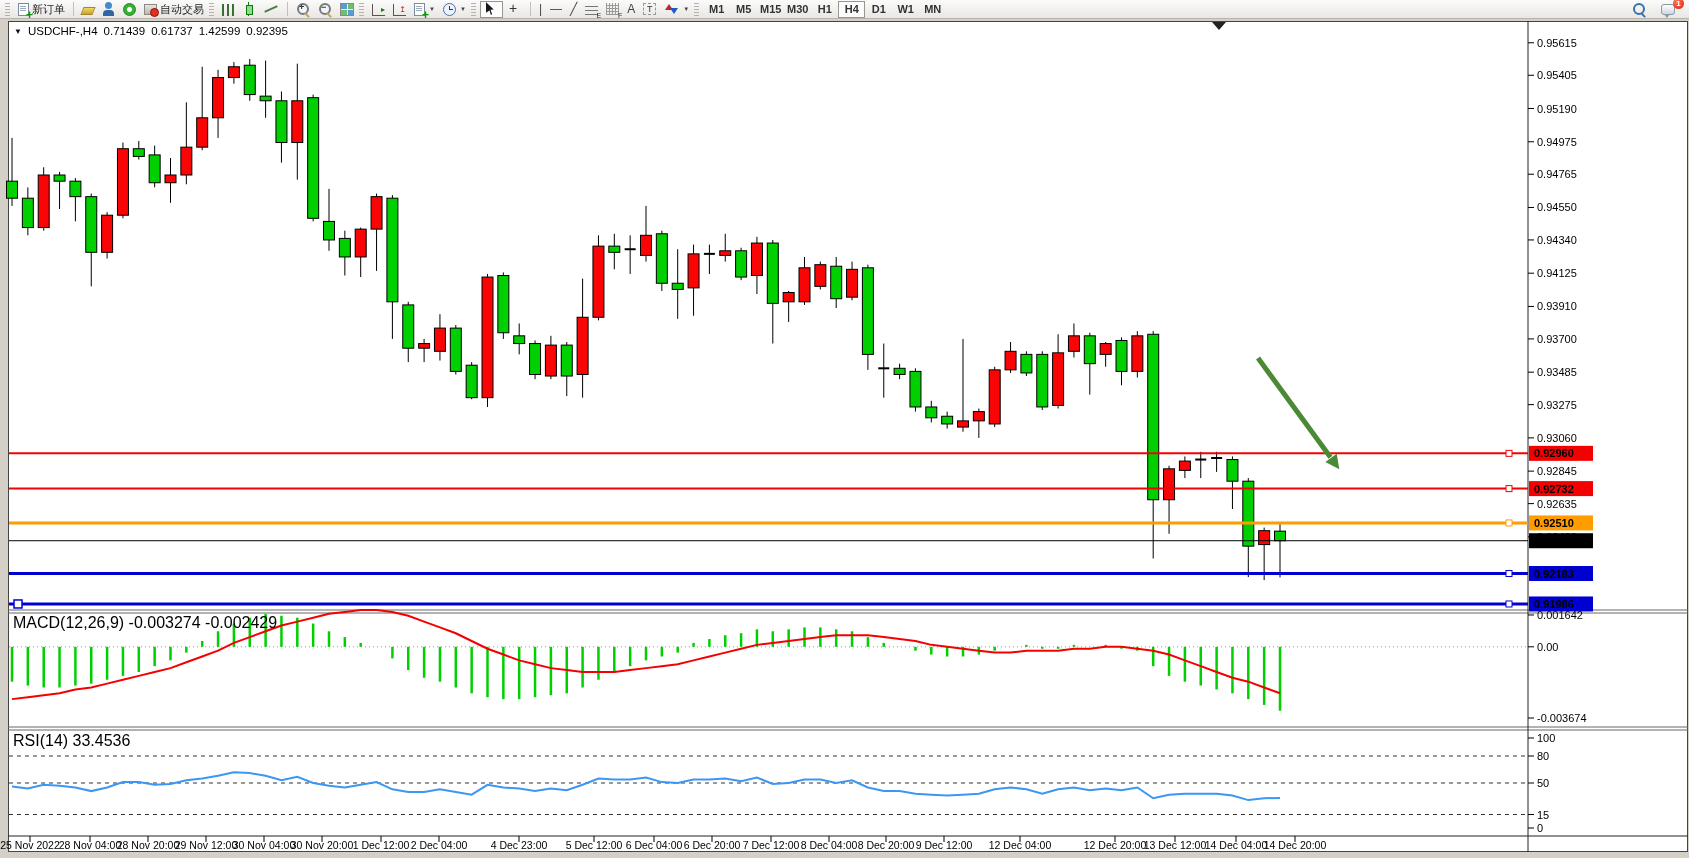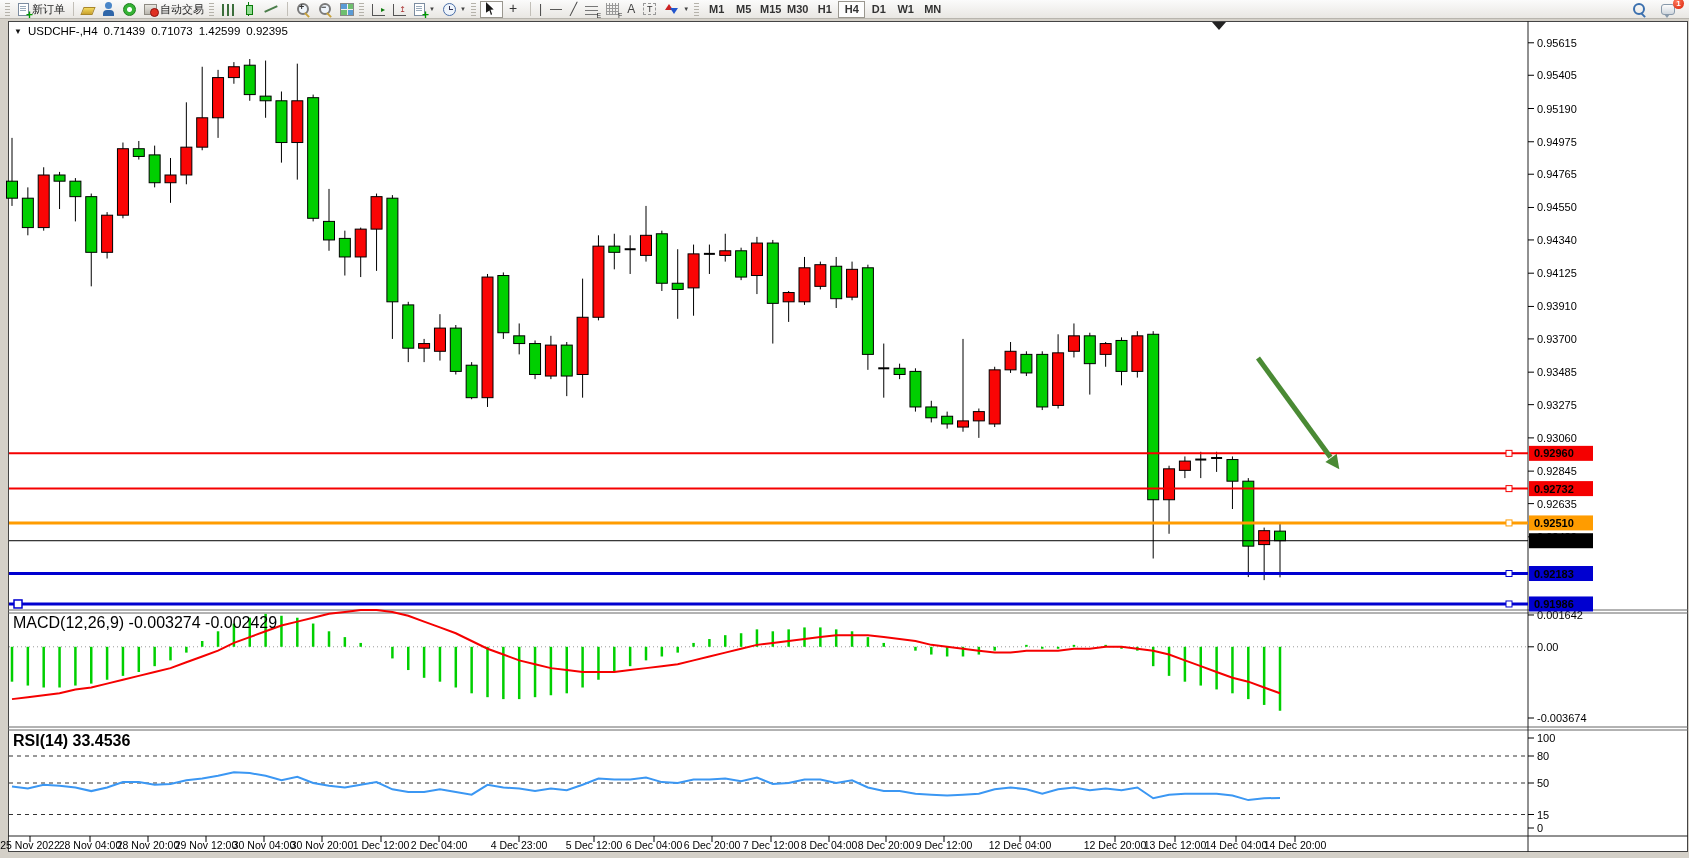--- a/index.html
+++ b/index.html
@@ -564,21 +564,21 @@
       <line x1="1295" y1="836" x2="1295" y2="842" stroke="#000"></line>
       <text x="1295" y="849" font-size="10.5" text-anchor="middle">14 Dec 20:00</text>
       <line x1="1258" y1="358" x2="1330.459900463946" y2="457.1556532664526" stroke="#4a8a34" stroke-width="5"></line>
       <polygon points="1339.3101493040808,469.2665201003211 1325.3981791974832,462.09316051410667 1336.7016549090938,453.83292826331433" fill="#4a8a34"></polygon>
     </svg>
 
   <div class="chart-header">
     <span class="hdr-caret">▼</span>
     <span>USDCHF-,H4</span>
     <span>0.71439</span>
-    <span>0.71073</span>
+    <span>0.61737</span>
     <span>1.42599</span>
     <span>0.92395</span>
   </div>
 
   <div class="panel-label" style="left:13px;top:614px;">MACD(12,26,9) -0.003274 -0.002429</div>
-  <div class="panel-label" style="left:13px;top:732px;font-weight:bold;">RSI(14) 33.4536</div>
+  <div class="panel-label" style="left:13px;top:732px;">RSI(14) 33.4536</div>
 
 </div>
 
 </body></html>

